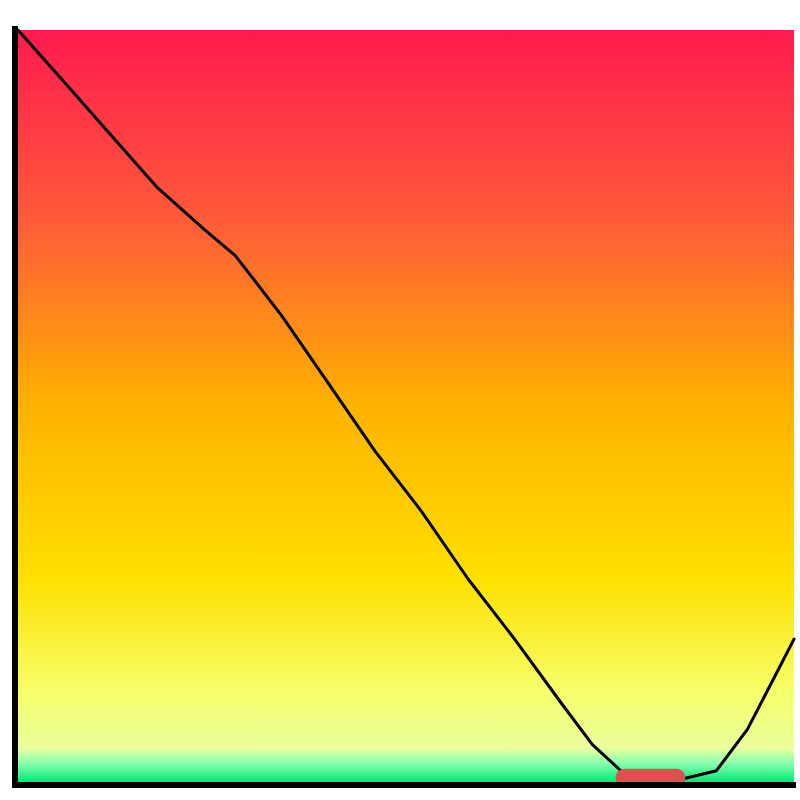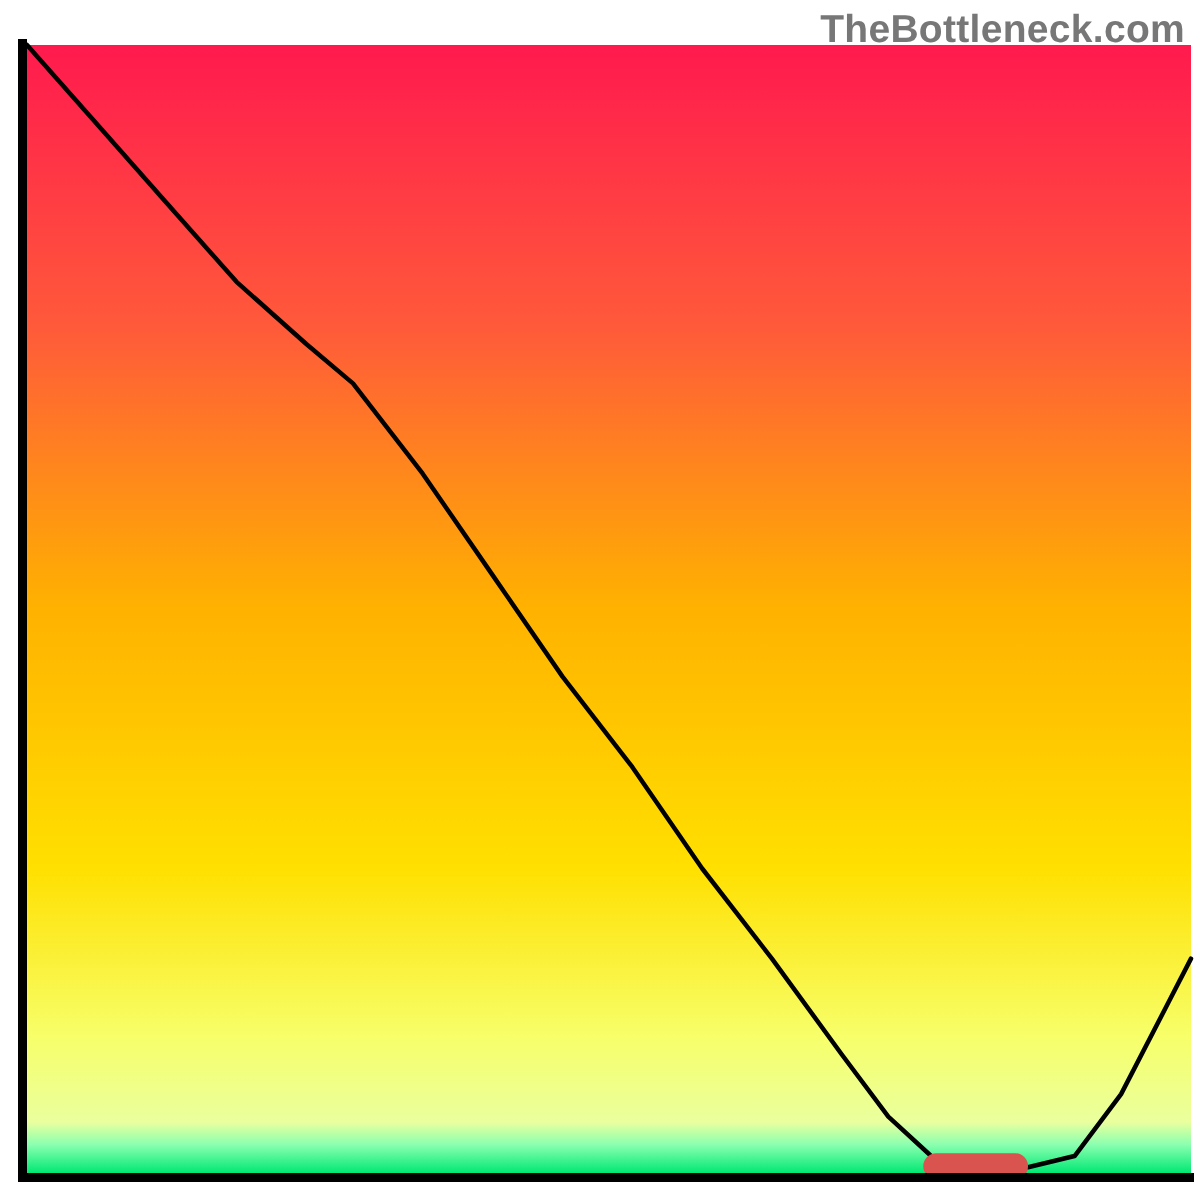--- a/index.html
+++ b/index.html
@@ -27,21 +27,20 @@
     user-select: none;
   }
   svg {
     display: block;
   }
 </style>
 </head>
 <body>
 
 <div class="chart-container">
-  <div class="watermark">TheBottleneck.com</div>
   <svg id="chart-svg" width="800" height="800" viewBox="0 0 800 800">
       <defs>
         <linearGradient id="bg-grad" x1="0" y1="0" x2="0" y2="1">
           <stop offset="0%" stop-color="#ff1a4e"></stop>
           <stop offset="25%" stop-color="#ff5a3a"></stop>
           <stop offset="50%" stop-color="#ffb200"></stop>
           <stop offset="73%" stop-color="#ffe000"></stop>
           <stop offset="88%" stop-color="#f7ff6a"></stop>
           <stop offset="95.5%" stop-color="#eaff9e"></stop>
           <stop offset="97.5%" stop-color="#8affb0"></stop>

